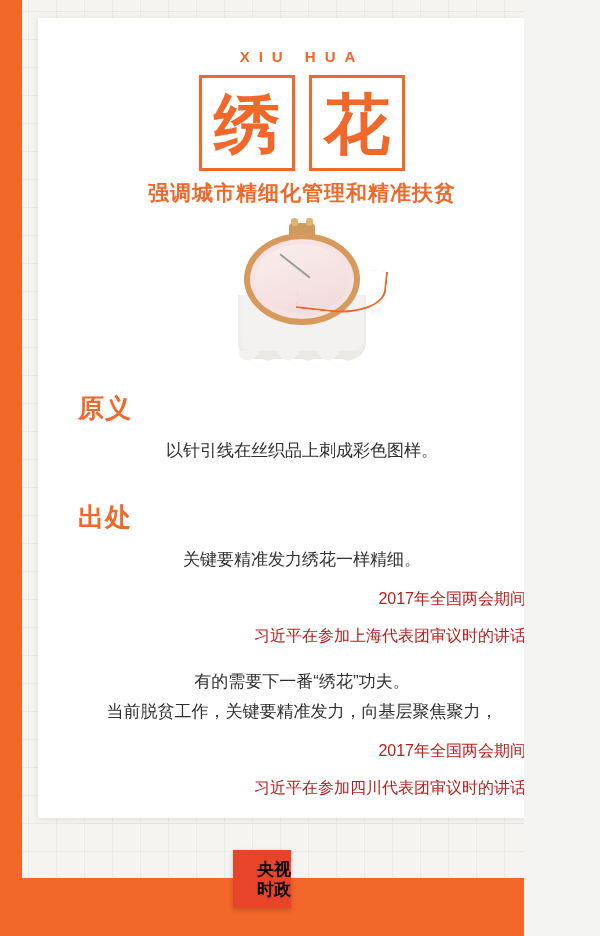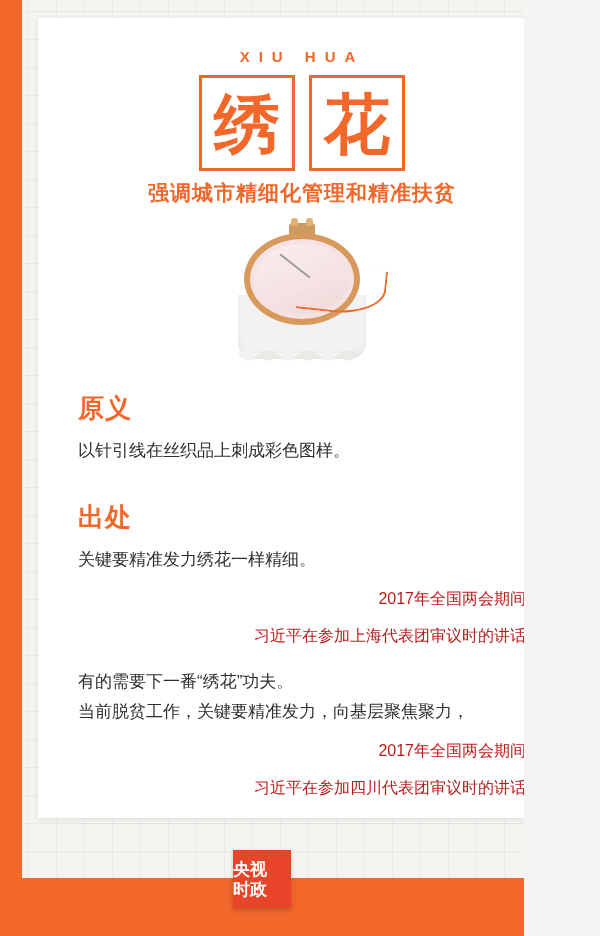--- a/index.html
+++ b/index.html
@@ -194,20 +194,21 @@
     font-size: 26px;
     font-weight: bold;
     margin: 18px 0 10px 0;
     letter-spacing: 1px;
   }
   .sec-head.second { margin-top: 34px; }
   .para {
     font-size: 17px;
     line-height: 30px;
     color: #2e2e2e;
+    text-align: center;
   }
   .para b { font-weight: normal; }
   .attrib {
     text-align: right;
     font-size: 16px;
     line-height: 27px;
     color: #b91c1c;
     margin-top: 10px;
   }
   .gap { height: 18px; }
@@ -218,24 +219,24 @@
 
   
   .logo {
     position: absolute;
     left: 50%;
     transform: translateX(-50%);
     bottom: 28px;
     width: 58px;
     height: 58px;
     background: #e8442a;
-    color: #ffffff;
+    color: #000000;
     display: flex;
     align-items: center;
-    justify-content: flex-start;
+    justify-content: flex-end;
     gap: 2px;
     box-shadow: 0 2px 5px rgba(0,0,0,0.2);
   }
   .logo .col {
     display: flex;
     flex-direction: column;
     font-size: 17px;
     font-weight: bold;
     line-height: 20px;
     font-family: "DejaVu Serif", "Liberation Serif", serif;

